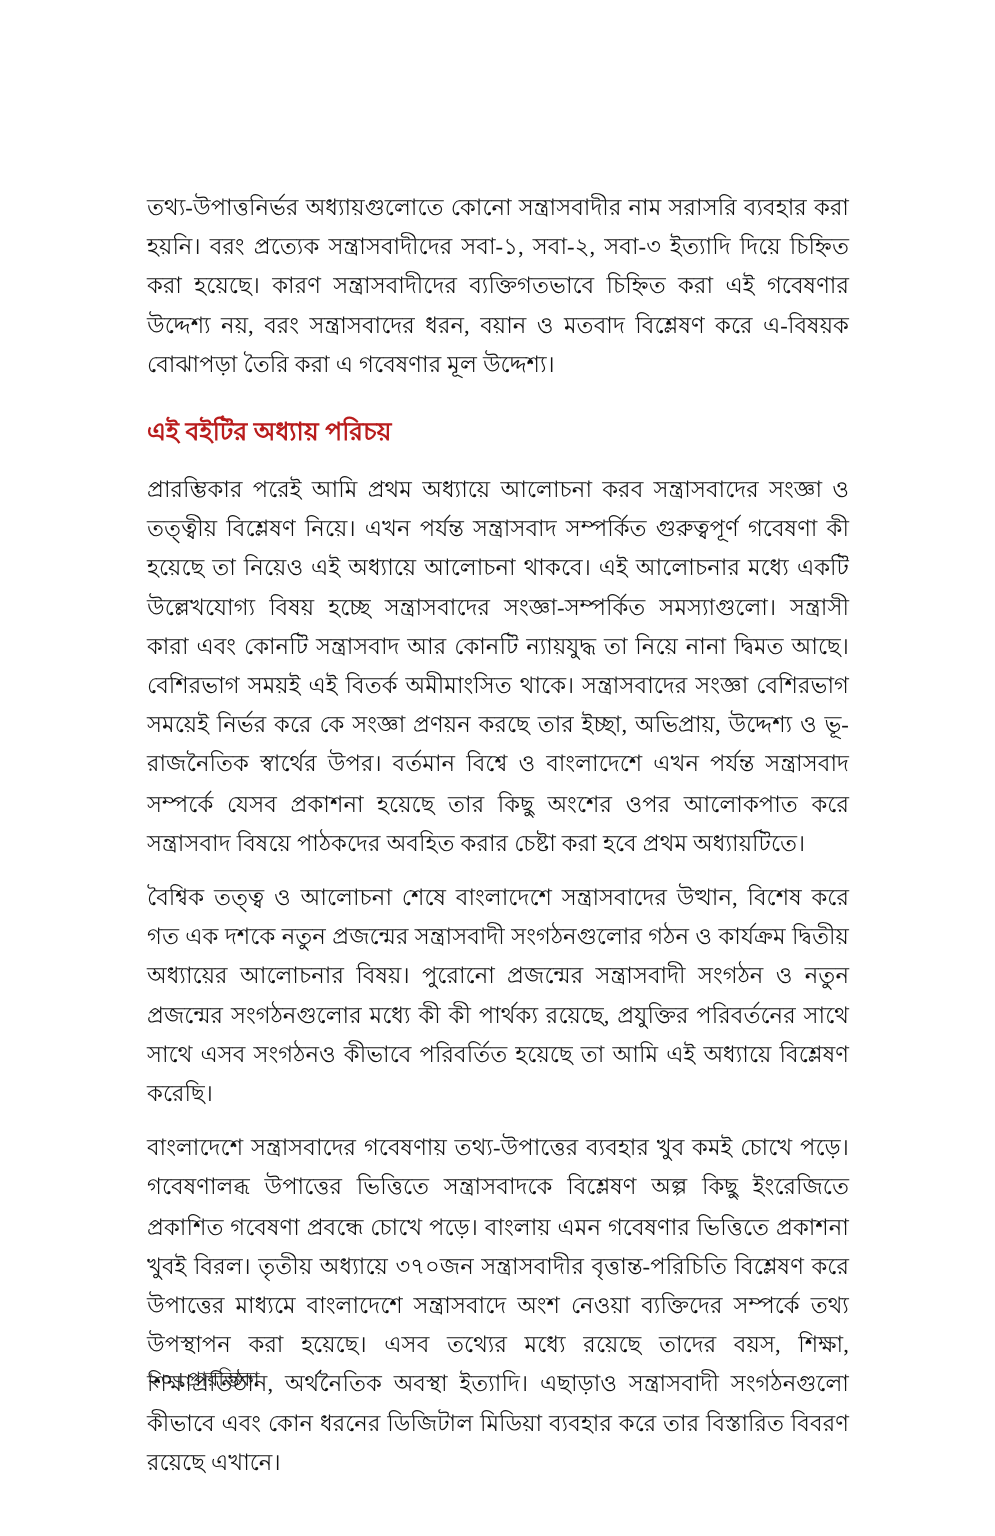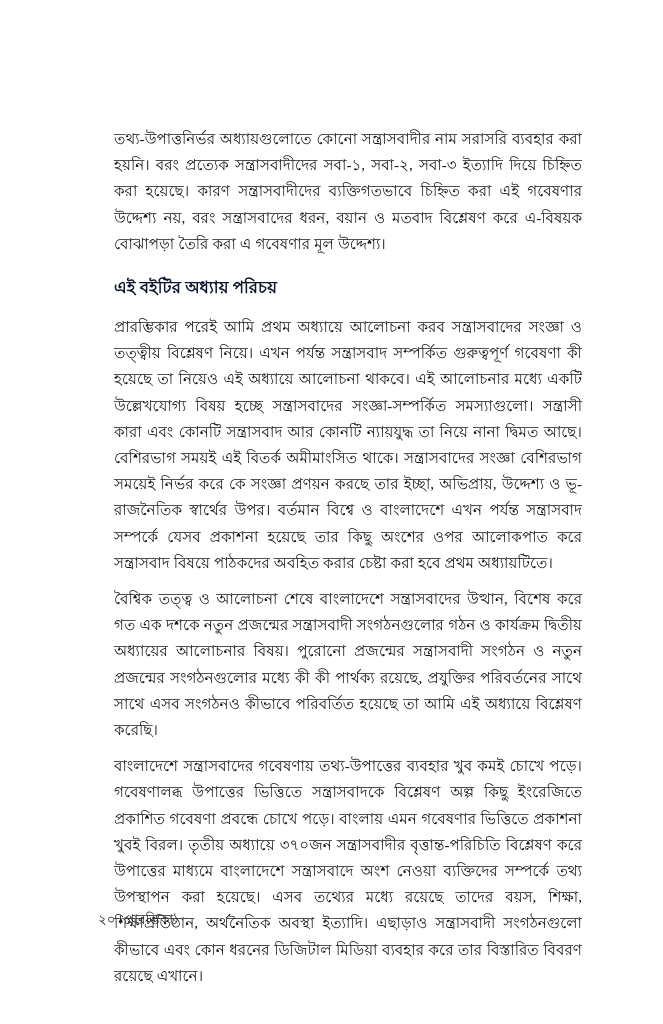--- a/index.html
+++ b/index.html
@@ -15,42 +15,42 @@
   .page {
     position: relative;
     width: 663px;
     height: 1024px;
     background: #ffffff;
     box-sizing: border-box;
     overflow: hidden;
   }
   .content {
     position: absolute;
-    left: 114px;
+    left: 98px;
     top: 126px;
     width: 468px;
   }
   .para {
     font-size: 15.1px;
     line-height: 26.2px;
     color: #141414;
     text-align: justify;
     text-justify: inter-word;
     margin: 0 0 10px 0;
     word-spacing: 0.2px;
     letter-spacing: 0.05px;
     font-weight: 400;
   }
   .para:last-of-type {
     margin-bottom: 4px;
   }
   .section-heading {
     font-size: 16.6px;
     line-height: 24px;
-    color: #0f172a;
+    color: #b91c1c;
     font-weight: 700;
     margin: 19px 0 14px 0;
     text-align: left;
     letter-spacing: 0.1px;
   }
   .footer {
     position: absolute;
     left: 98px;
     top: 910px;
     width: 468px;

